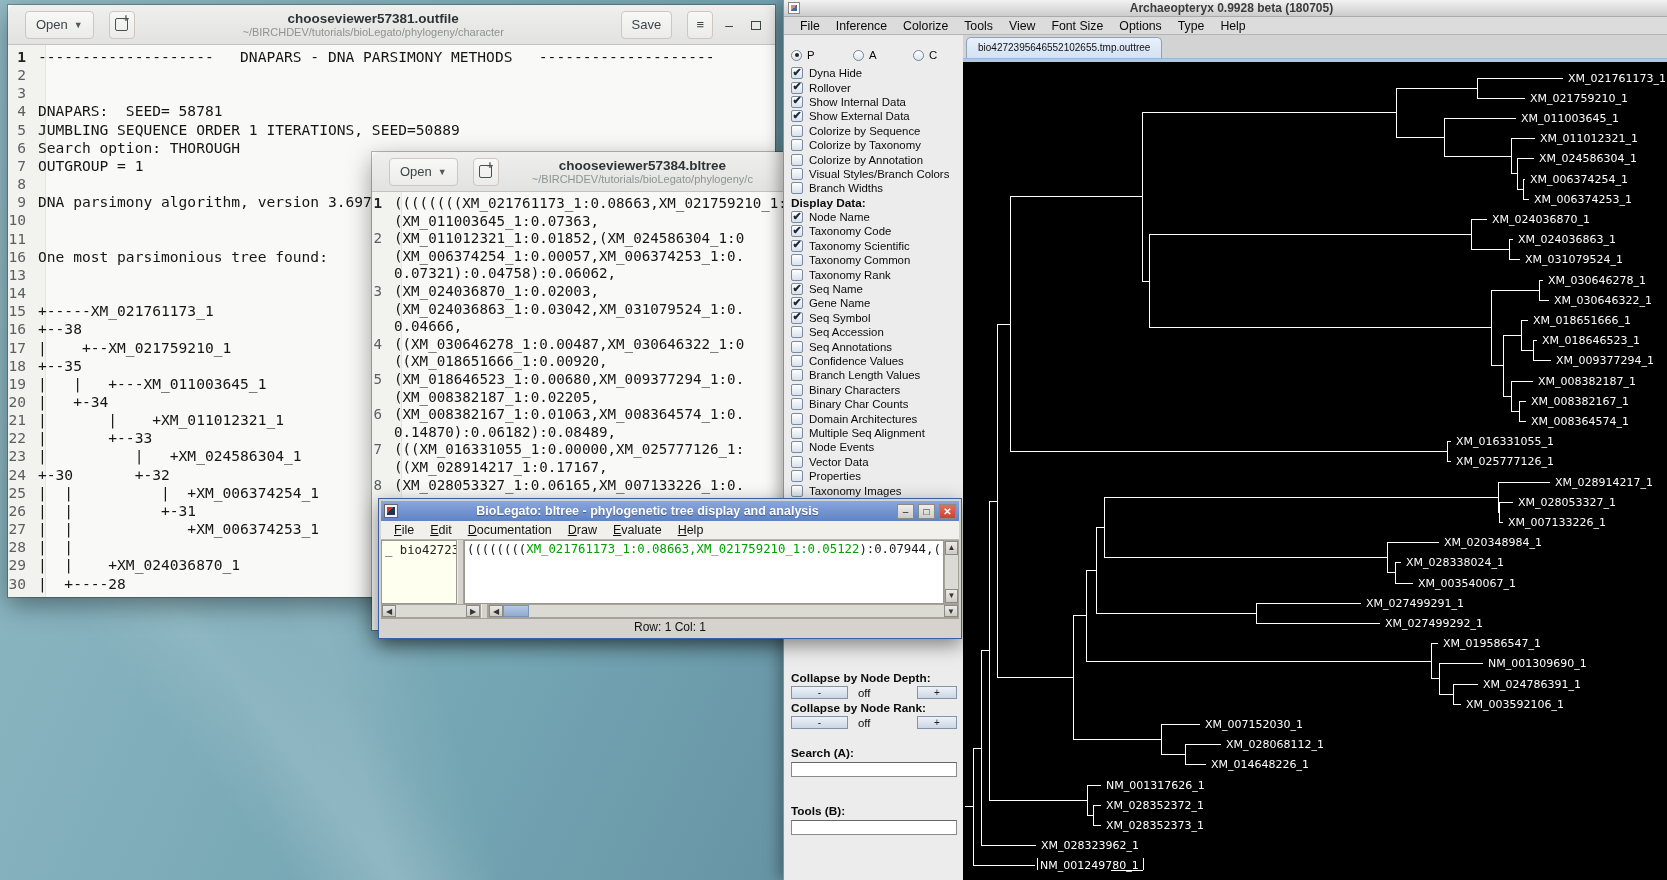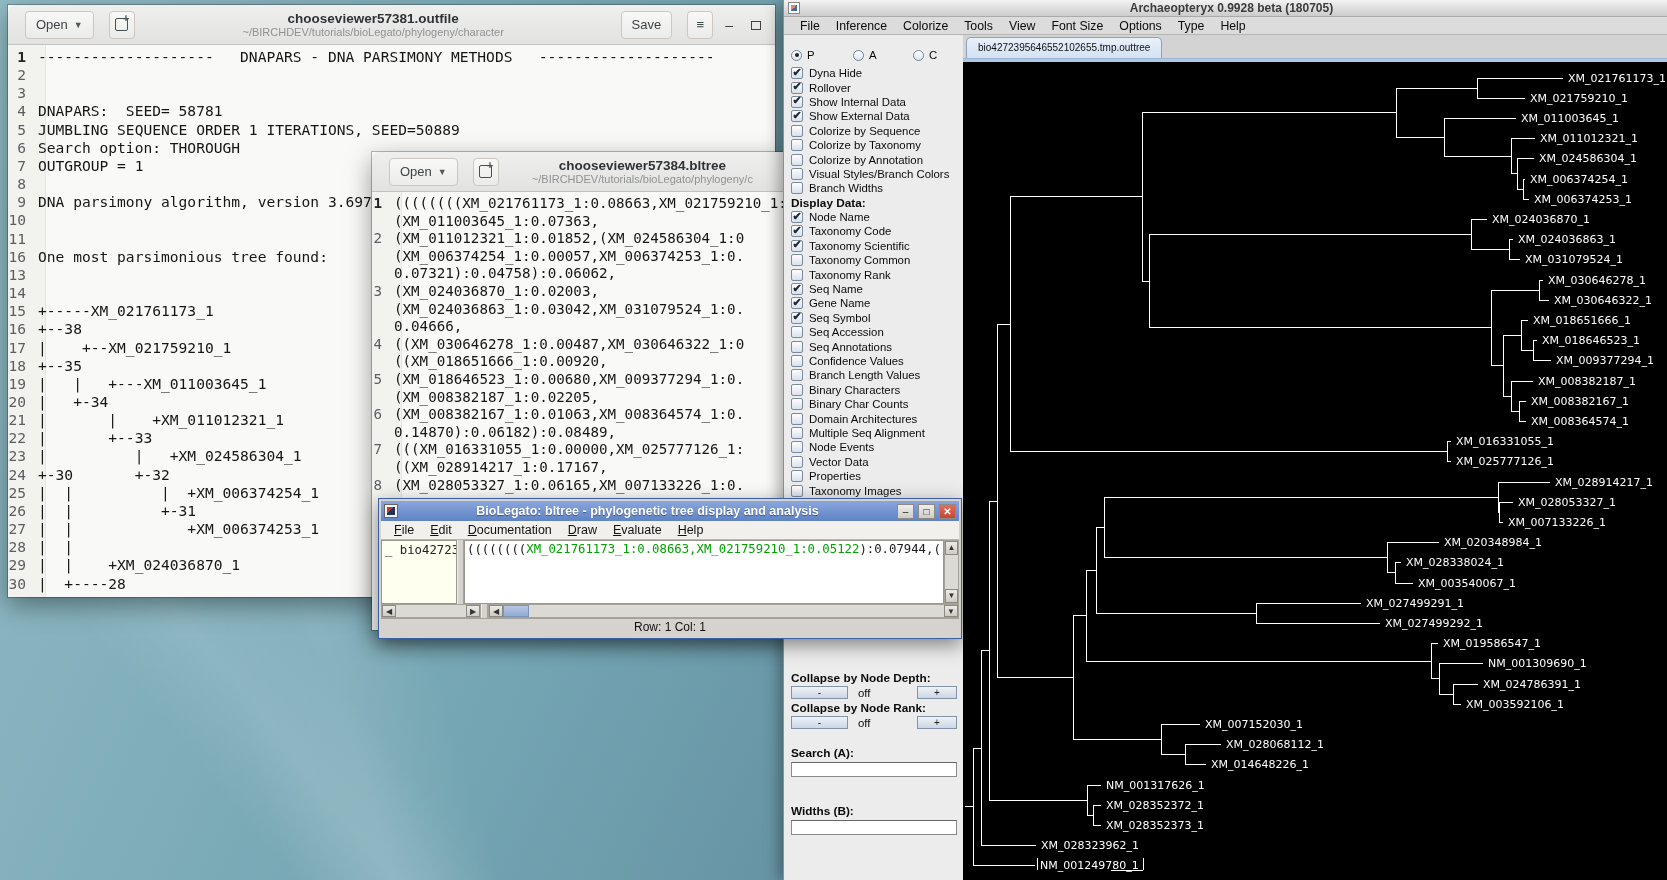--- a/index.html
+++ b/index.html
@@ -374,21 +374,21 @@
       <div class="lowlabel">Collapse by Node Rank:</div>
       <div class="collapse-row">
         <div class="mbtn minus">-</div>
         <div class="collapse-val">off</div>
         <div class="mbtn plus">+</div>
       </div>
       <div class="gap14"></div>
       <div class="searchlabel">Search (A):</div>
       <div class="searchbox"></div>
       <div class="gap27"></div>
-      <div class="searchlabel">Widths (B):</div>
+      <div class="searchlabel">Tools (B):</div>
       <div class="searchbox"></div>
     </div>
   </div>
   <div class="ax-canvas">
     <div class="topstrip"></div>
     <svg id="tree-svg" width="705" height="822">
         <line x1="514" y1="19" x2="600" y2="19"></line>
         <line x1="514" y1="39.2" x2="562" y2="39.2"></line>
         <line x1="514" y1="19" x2="514" y2="39.2"></line>
         <line x1="433" y1="29.1" x2="514" y2="29.1"></line>

